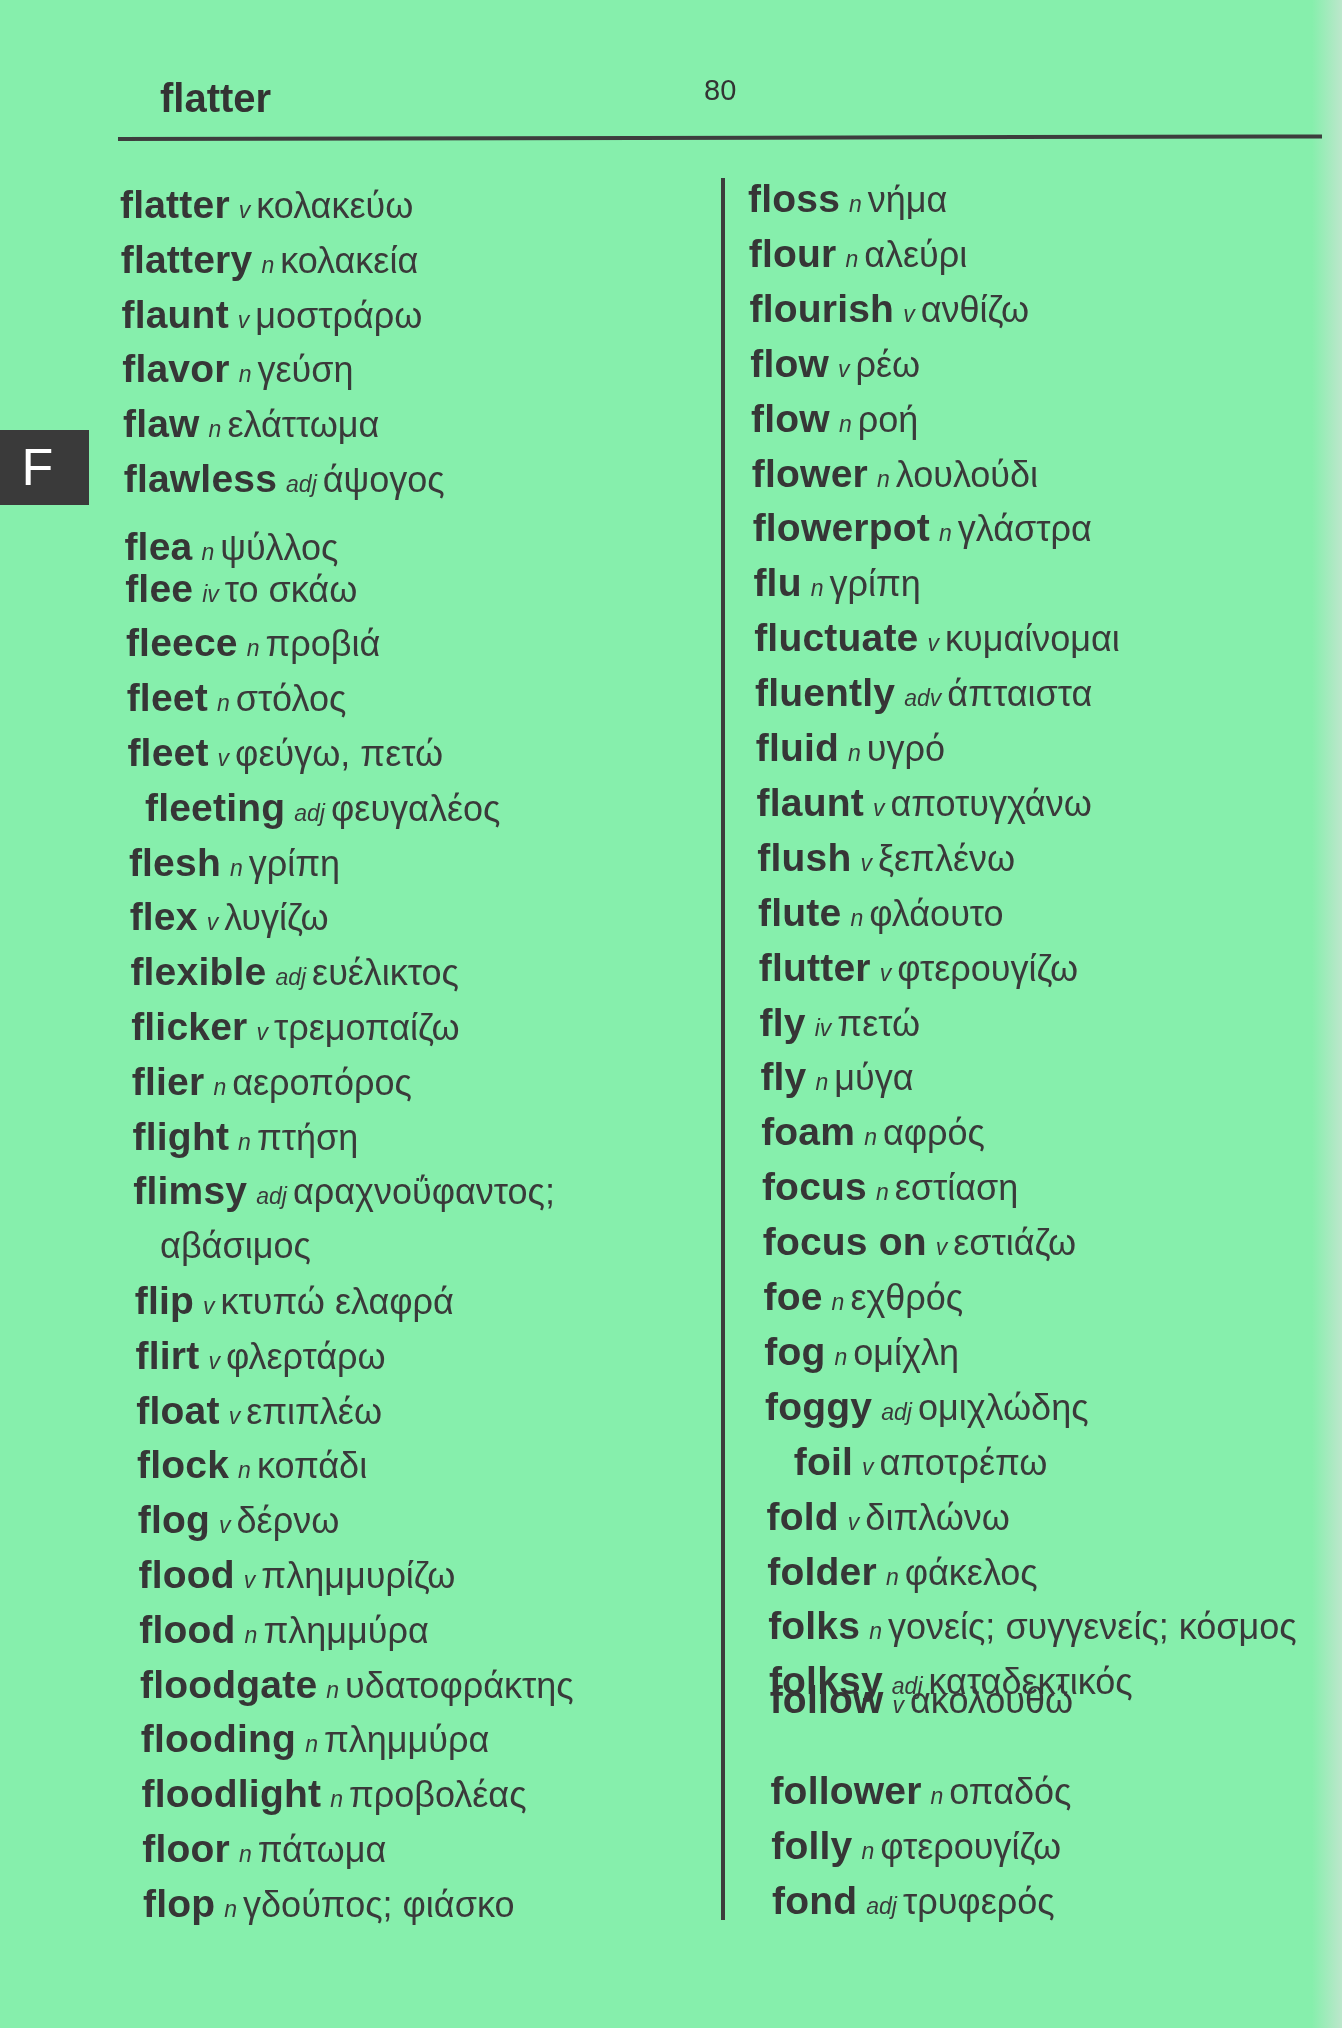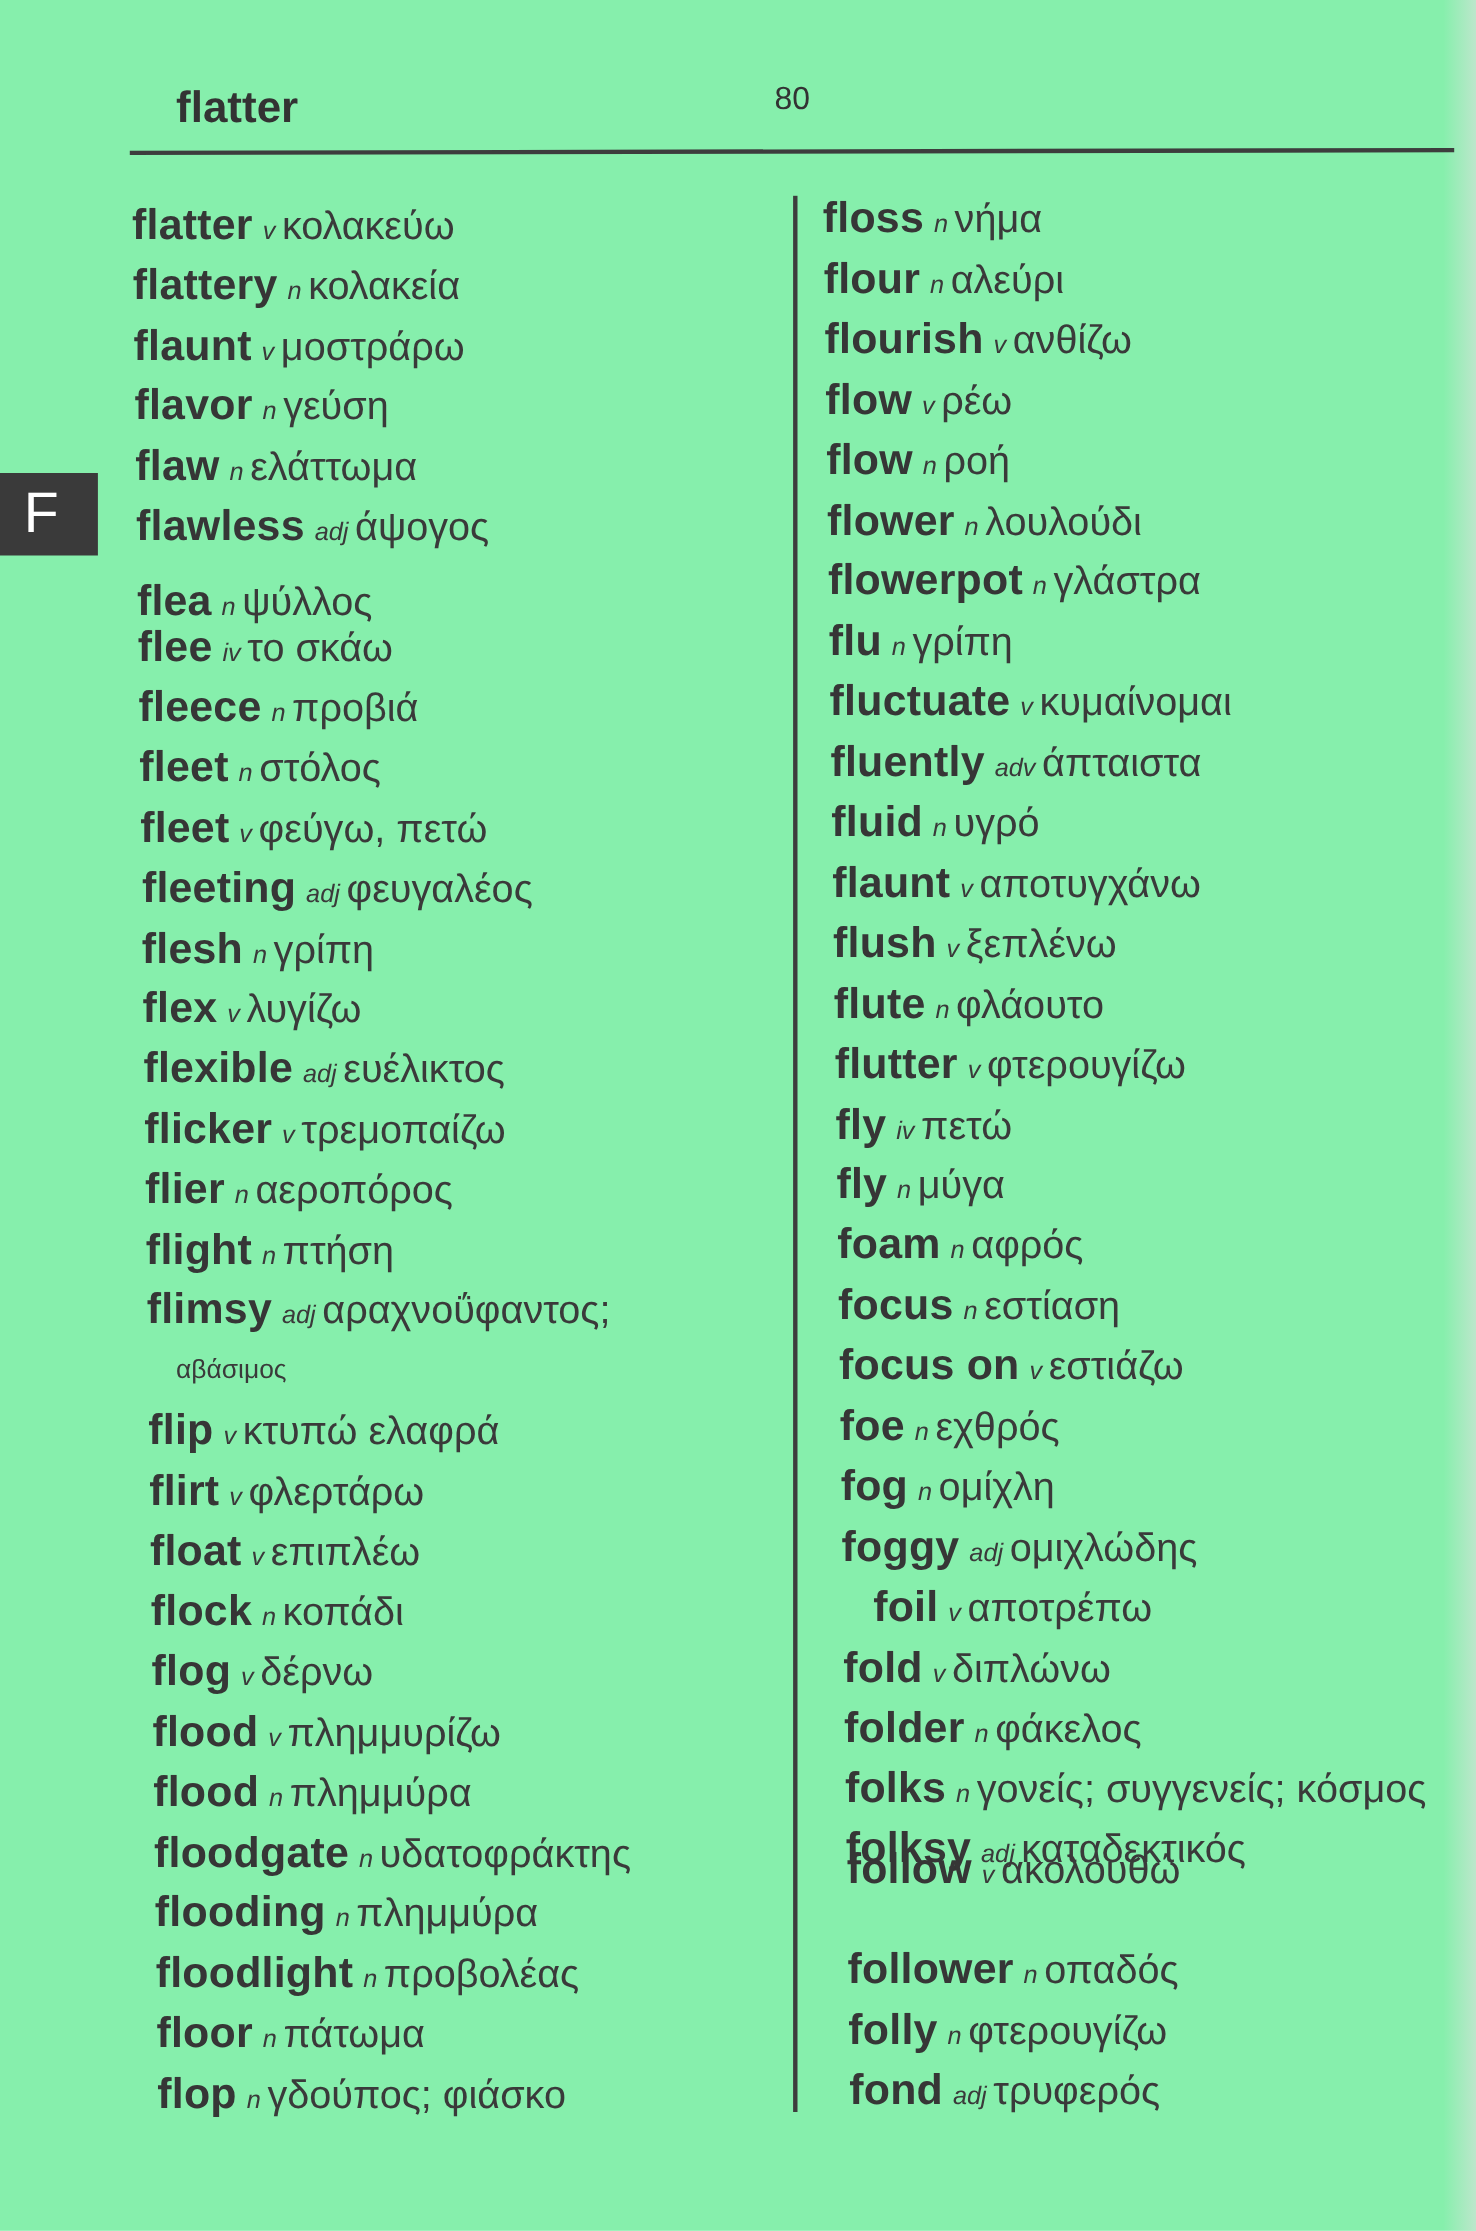--- a/index.html
+++ b/index.html
@@ -15,21 +15,21 @@
                transform: rotate(-0.12deg); transform-origin: left center; }
   .col-divider { position: absolute; left: 721px; top: 178px; width: 4px; height: 1742px; background: #3d3d3d; }
   .thumb-tab { position: absolute; left: 0; top: 430px; width: 89px; height: 75px; background: #3a3a3a;
                color: #fff; font-size: 52px; line-height: 75px; text-align: center; }
   .thumb-tab span { display: inline-block; margin-left: -14px; }
   .col { position: absolute; top: 0; }
   .entry { position: absolute; white-space: nowrap; height: 50px; line-height: 50px; }
   .hw { font-weight: bold; font-size: 39px; color: #363636; letter-spacing: 0.2px; }
   .pos { font-style: italic; font-size: 23px; color: #3a3a3a; margin: 0 6px 0 9px; }
   .tr { font-size: 36px; color: #3a3a3a; }
-  .cont { position: absolute; white-space: nowrap; height: 50px; line-height: 50px; font-size: 24px; color: #3a3a3a; }
+  .cont { position: absolute; white-space: nowrap; height: 50px; line-height: 50px; font-size: 36px; color: #3a3a3a; }
 </style>
 </head>
 <body>
 
 <div class="page">
   <div class="page-shadow"></div>
 
   <div class="running-head">flatter</div>
   <div class="page-number">80</div>
   <div class="head-rule"></div>
@@ -45,21 +45,21 @@
       <div class="entry" style="left: 120.742px; top: 234.8px;"><span class="hw">flattery</span><span class="pos">n</span><span class="tr">κολακεία</span></div>
       <div class="entry" style="left: 121.484px; top: 289.6px;"><span class="hw">flaunt</span><span class="pos">v</span><span class="tr">μοστράρω</span></div>
       <div class="entry" style="left: 122.226px; top: 344.4px;"><span class="hw">flavor</span><span class="pos">n</span><span class="tr">γεύση</span></div>
       <div class="entry" style="left: 122.968px; top: 399.2px;"><span class="hw">flaw</span><span class="pos">n</span><span class="tr">ελάττωμα</span></div>
       <div class="entry" style="left: 123.71px; top: 454px;"><span class="hw">flawless</span><span class="pos">adj</span><span class="tr">άψογος</span></div>
       <div class="entry" style="left: 124.452px; top: 506px; margin-top: 16px;"><span class="hw">flea</span><span class="pos">n</span><span class="tr">ψύλλος</span></div>
       <div class="entry" style="left: 125.194px; top: 563.6px;"><span class="hw">flee</span><span class="pos">iv</span><span class="tr">το σκάω</span></div>
       <div class="entry" style="left: 125.935px; top: 618.4px;"><span class="hw">fleece</span><span class="pos">n</span><span class="tr">προβιά</span></div>
       <div class="entry" style="left: 126.677px; top: 673.2px;"><span class="hw">fleet</span><span class="pos">n</span><span class="tr">στόλος</span></div>
       <div class="entry" style="left: 127.419px; top: 728px;"><span class="hw">fleet</span><span class="pos">v</span><span class="tr">φεύγω, πετώ</span></div>
-      <div class="entry" style="left: 129px; top: 782.8px;"><span class="hw">fleeting</span><span class="pos">adj</span><span class="tr">φευγαλέος</span></div>
+      <div class="entry" style="left: 145px; top: 782.8px;"><span class="hw">fleeting</span><span class="pos">adj</span><span class="tr">φευγαλέος</span></div>
       <div class="entry" style="left: 128.903px; top: 837.6px;"><span class="hw">flesh</span><span class="pos">n</span><span class="tr">γρίπη</span></div>
       <div class="entry" style="left: 129.645px; top: 892.4px;"><span class="hw">flex</span><span class="pos">v</span><span class="tr">λυγίζω</span></div>
       <div class="entry" style="left: 130.387px; top: 947.2px;"><span class="hw">flexible</span><span class="pos">adj</span><span class="tr">ευέλικτος</span></div>
       <div class="entry" style="left: 131.129px; top: 1002px;"><span class="hw">flicker</span><span class="pos">v</span><span class="tr">τρεμοπαίζω</span></div>
       <div class="entry" style="left: 131.871px; top: 1056.8px;"><span class="hw">flier</span><span class="pos">n</span><span class="tr">αεροπόρος</span></div>
       <div class="entry" style="left: 132.613px; top: 1111.6px;"><span class="hw">flight</span><span class="pos">n</span><span class="tr">πτήση</span></div>
       <div class="entry" style="left: 133.355px; top: 1166.4px;"><span class="hw">flimsy</span><span class="pos">adj</span><span class="tr">αραχνοΰφαντος;</span></div>
       <div class="cont" style="left: 160.097px; top: 1221.2px;">αβάσιμος</div>
       <div class="entry" style="left: 134.839px; top: 1276px;"><span class="hw">flip</span><span class="pos">v</span><span class="tr">κτυπώ ελαφρά</span></div>
       <div class="entry" style="left: 135.581px; top: 1330.8px;"><span class="hw">flirt</span><span class="pos">v</span><span class="tr">φλερτάρω</span></div>

